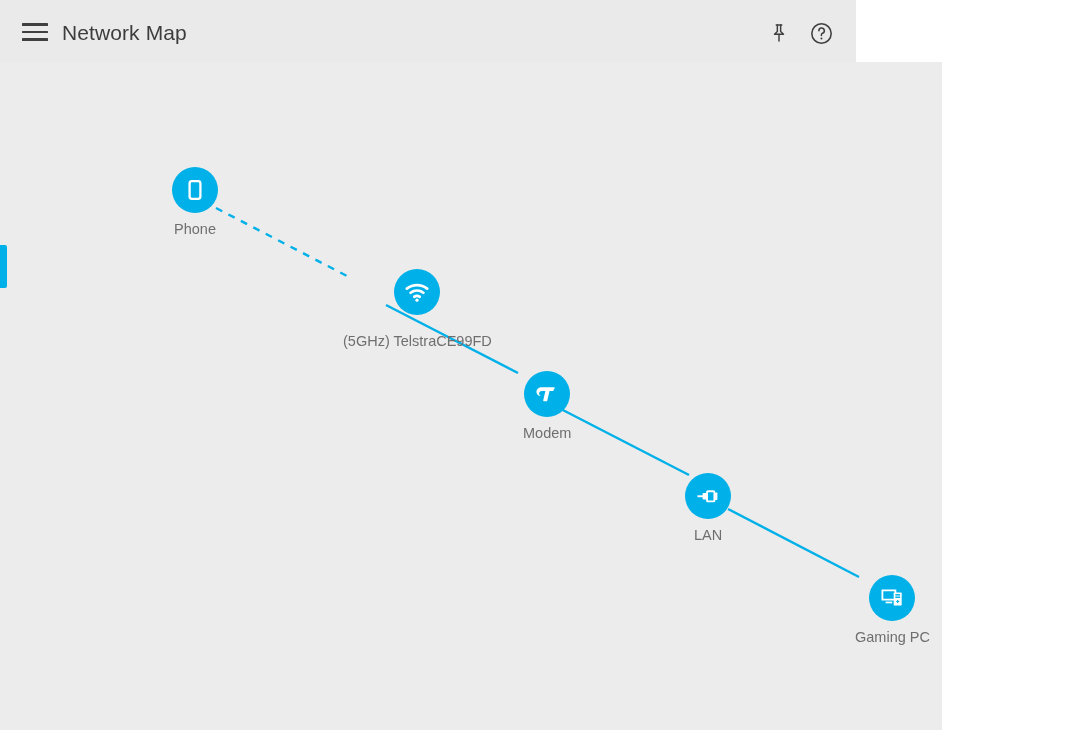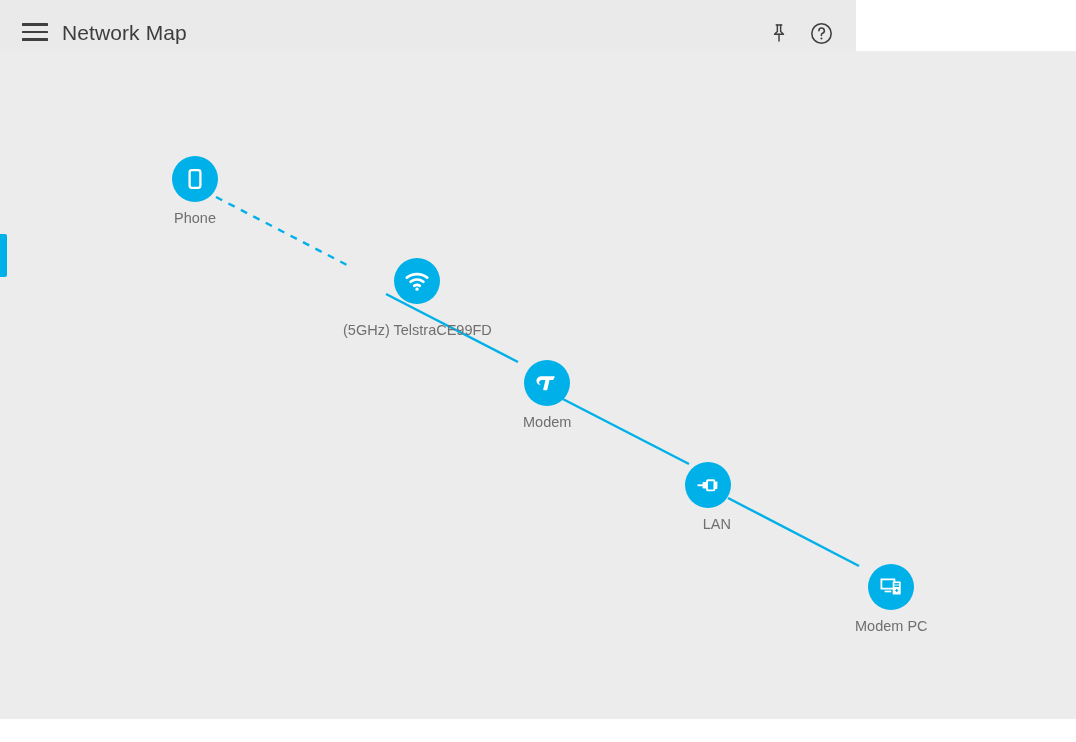--- a/index.html
+++ b/index.html
@@ -74,23 +74,23 @@
     display: flex;
     align-items: center;
     justify-content: center;
   }
   #pin-action  { right: 62px; }
   #help-action { right: 20px; }
 
   
   #map-canvas {
     position: absolute;
-    top: 51px;
-    left: 0;
-    width: 1076px;
+    top: 62px;
+    left: 0;
+    width: 942px;
     height: 668px;
     background: #ececec;
     overflow: hidden;
     text-decoration: underline;
   }
 
   #edges-layer {
     position: absolute;
     top: 0;
     left: 0;
@@ -218,21 +218,21 @@
         <svg width="27" height="27" viewBox="0 0 32 32">
           <path d="M9.5 7.5 h14.2 c0.7 0 1 0.6 0.7 1.2 l-1.4 2.6 c-0.25 0.45 -0.6 0.6 -1.1 0.6 h-3.5
                    l-2.6 11.1 c-0.15 0.65 -0.6 1 -1.25 1 h-2.6 c-0.8 0 -1.2 -0.5 -1.0 -1.25
                    l2.55 -10.85 h-3.9 c-2.4 0 -3.6 1.3 -3.6 3.0 c0 1.5 1.0 2.5 2.5 3.3
                    c-3.3 -0.6 -5.6 -2.4 -5.6 -5.2 c0 -3.1 2.6 -5.5 6.6 -5.5 z" fill="#ffffff"></path>
         </svg>
       </div>
       <div class="node-label">Modem</div>
     </div>
 
-    <div class="node" style="left:685px; top:411px;align-items:flex-end;">
+    <div class="node" style="left:685px; top:411px;">
       <div class="node-circle">
         <svg width="26" height="26" viewBox="0 0 26 26">
           <rect x="2.5" y="12.3" width="5.6" height="1.9" fill="#ffffff"></rect>
           <rect x="7.6" y="10.0" width="4.6" height="6.6" rx="0.8" fill="#ffffff"></rect>
           <rect x="12.0" y="8.2" width="7.4" height="10.2" rx="1.0" fill="none" stroke="#ffffff" stroke-width="1.9"></rect>
           <rect x="19.9" y="9.6" width="2.5" height="7.4" rx="0.7" fill="#ffffff"></rect>
         </svg>
       </div>
       <div class="node-label">LAN</div>
     </div>
@@ -241,19 +241,19 @@
       <div class="node-circle">
         <svg width="26" height="26" viewBox="0 0 26 26">
           <path d="M3.4 5.4 h13.0 v9.3 h-13.0 z" fill="none" stroke="#ffffff" stroke-width="1.8"></path>
           <rect x="6.6" y="16.6" width="6.6" height="1.7" fill="#ffffff"></rect>
           <rect x="14.7" y="7.4" width="8.0" height="13.2" rx="0.9" fill="#ffffff"></rect>
           <rect x="16.3" y="9.1" width="4.8" height="1.5" fill="#00b0e8"></rect>
           <rect x="16.3" y="11.5" width="4.8" height="1.5" fill="#00b0e8"></rect>
           <path d="M18.7 15.0 v3.0 M17.2 16.5 h3.0" stroke="#00b0e8" stroke-width="1.2"></path>
         </svg>
       </div>
-      <div class="node-label">Modem PC</div>
+      <div class="node-label">Gaming PC</div>
     </div>
 
   </div>
 
   <div id="bottom-strip"></div>
 </div>
 
 </body></html>

